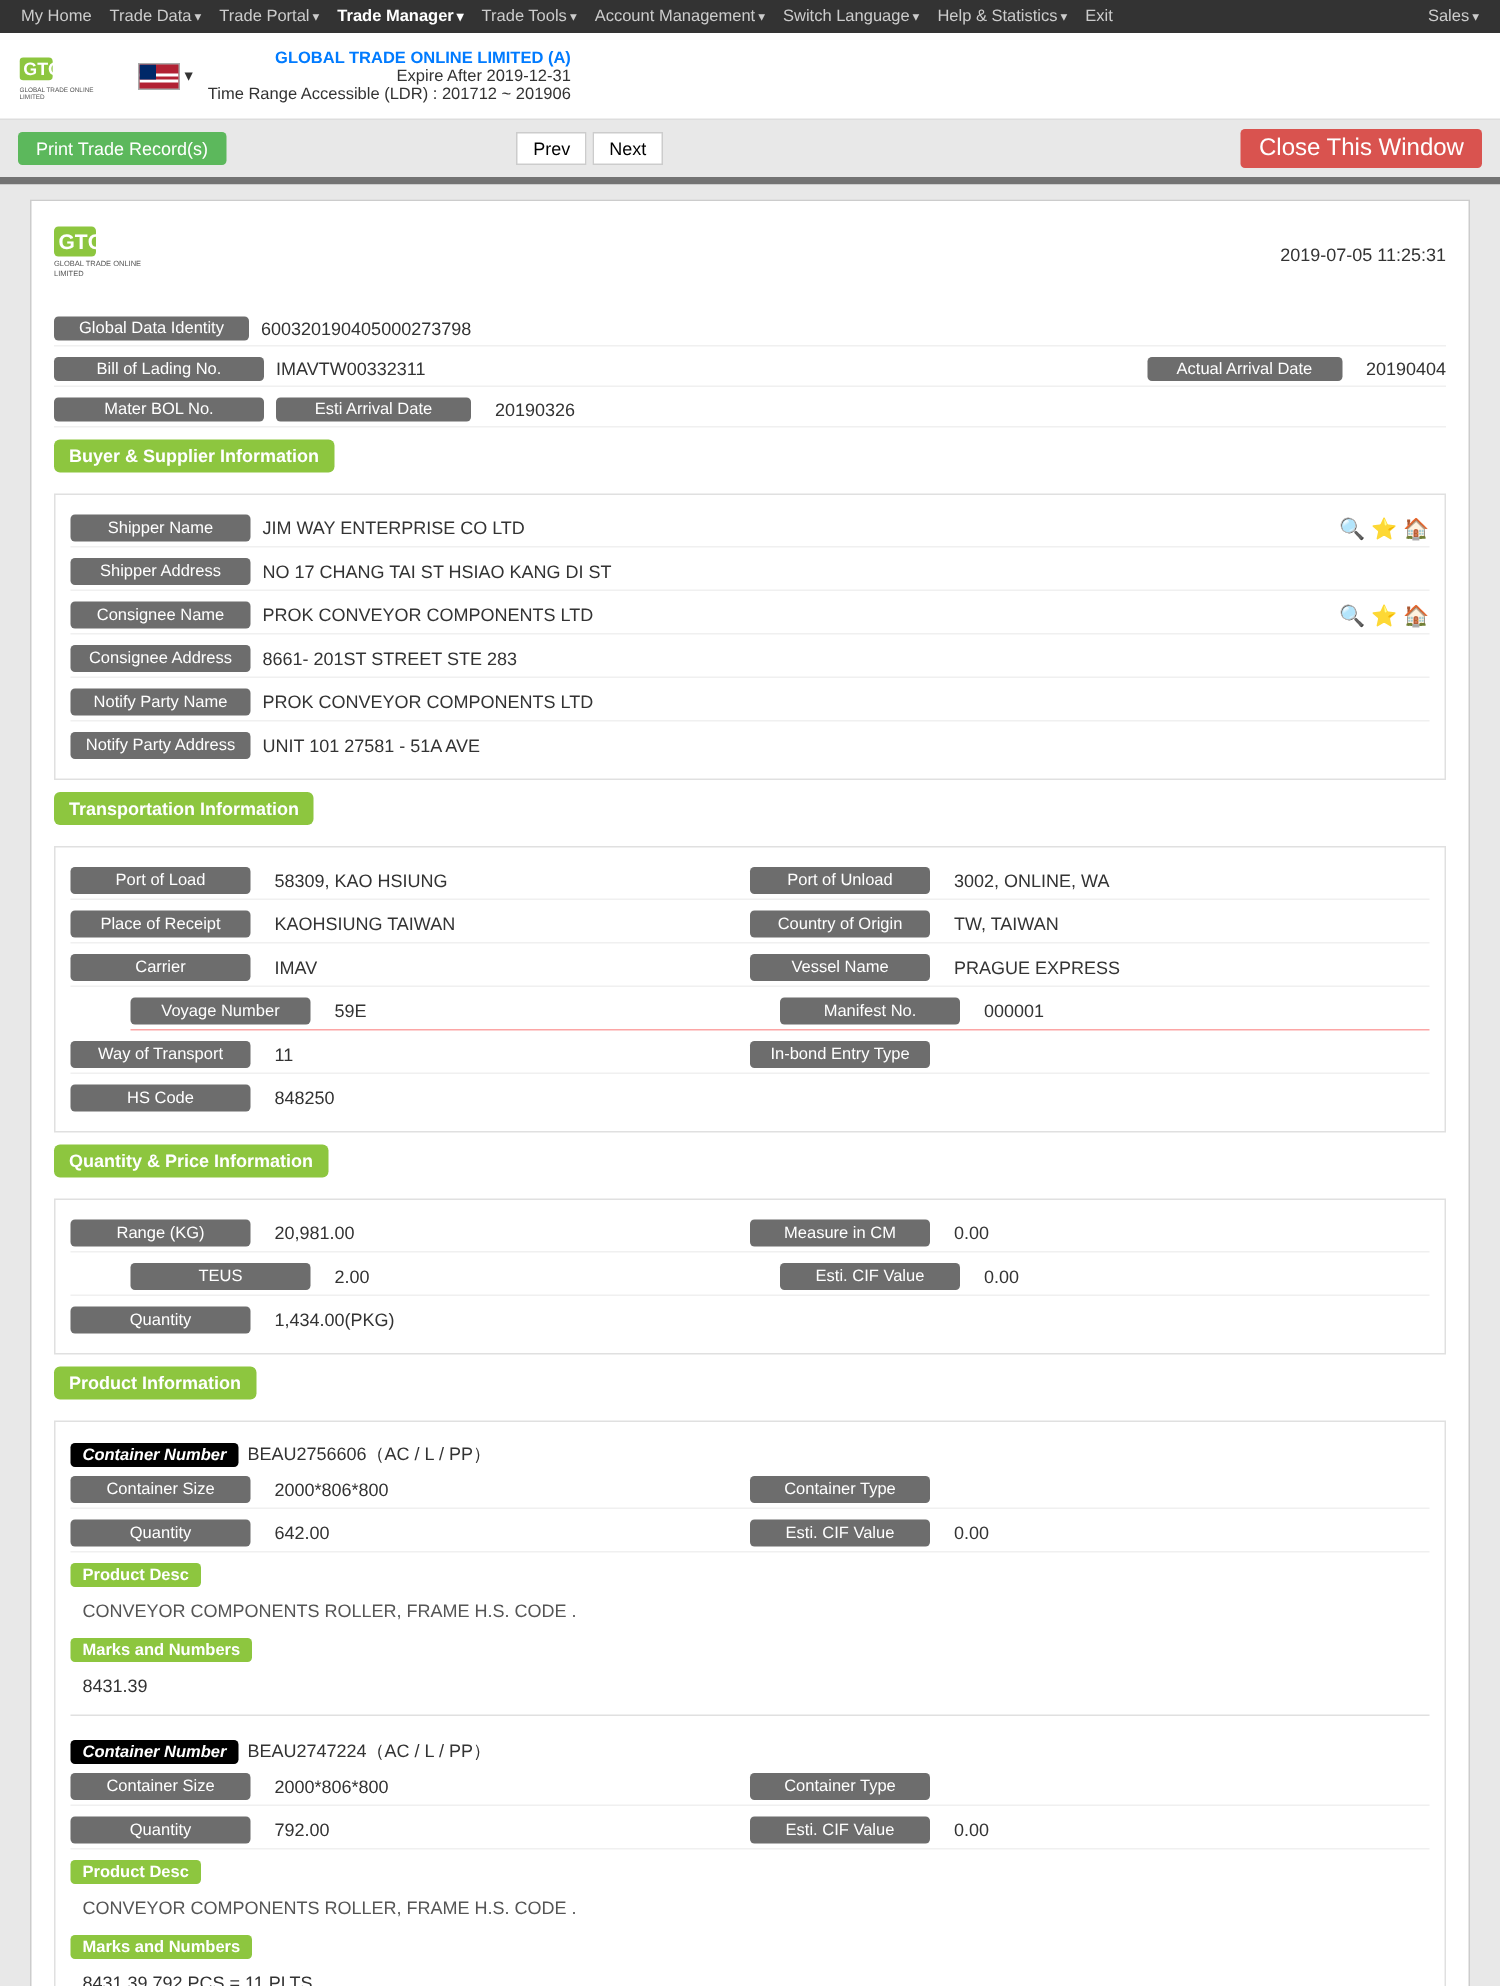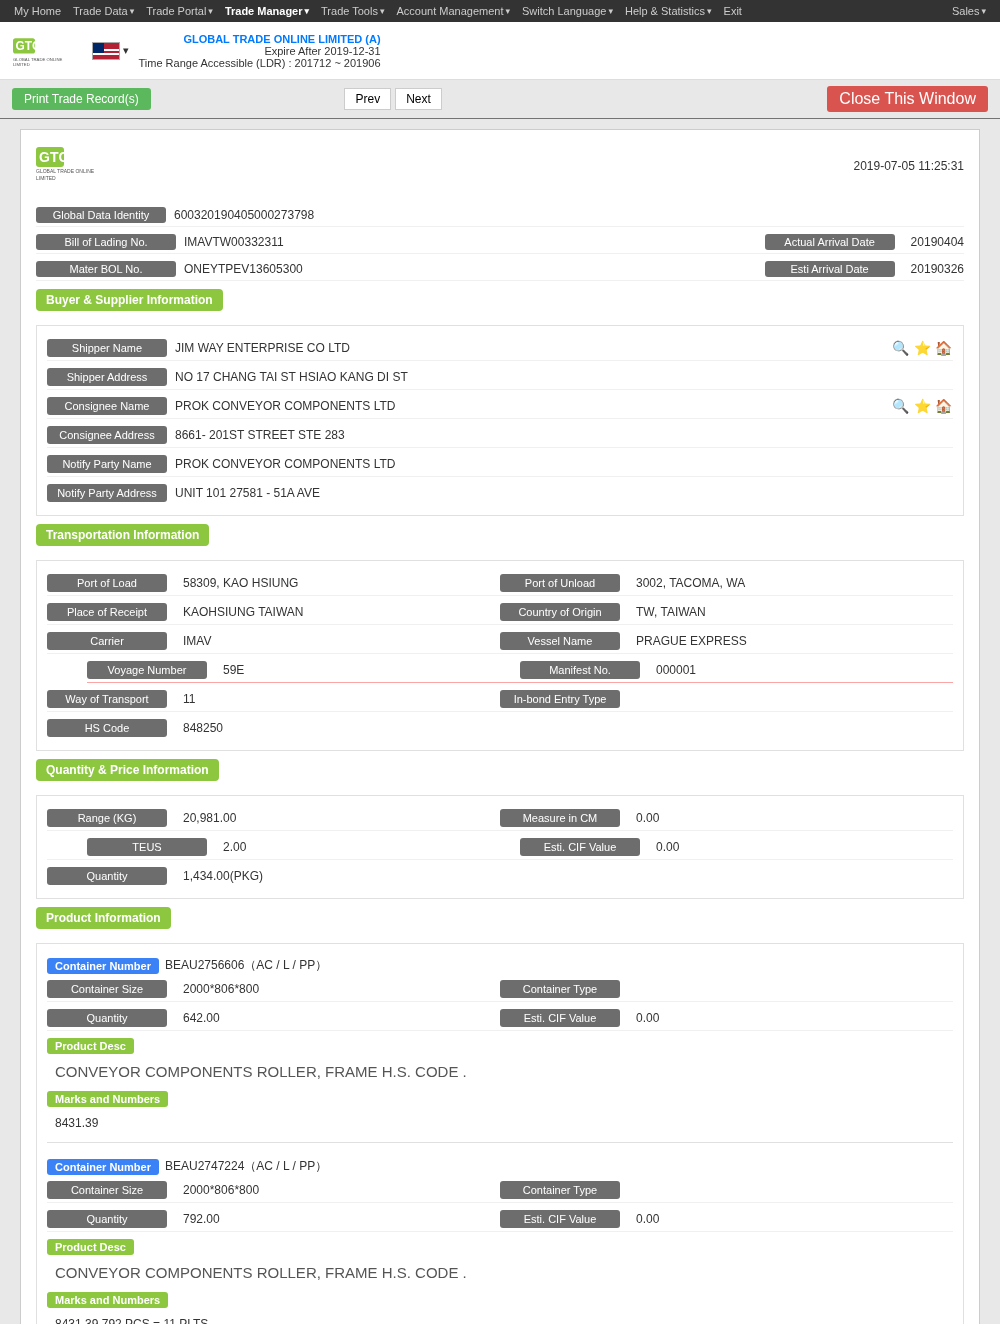--- a/index.html
+++ b/index.html
@@ -19,21 +19,21 @@
     .flag-area { display: flex; align-items: center; margin: 0 10px; }
     .header-title { flex: 1; padding-left: 10px; }
     .header-title h2 { font-size: 14px; font-weight: bold; color: #333; }
     .header-title p { font-size: 11px; color: #555; }
     .header-right { text-align: right; font-size: 11px; }
     .header-right .company-link { color: #007bff; font-weight: bold; }
     .header-right .expire { color: #333; }
     .header-right .time-range { color: #333; }
 
     
-    .toolbar { background: #e8e8e8; border-bottom: 1px solid #737373; display: flex; align-items: center; padding: 6px 12px; }
+    .toolbar { background: #e8e8e8; border-bottom: 5px solid #737373; display: flex; align-items: center; padding: 6px 12px; }
     .btn-print { background: #5cb85c; color: #fff; border: none; padding: 4px 12px; border-radius: 3px; cursor: pointer; font-size: 12px; }
     .btn-close { background: #d9534f; color: #fff; border: none; padding: 4px 12px; border-radius: 3px; cursor: pointer; font-size: 16px; margin-left: auto; }
     .btn-nav { background: #fff; border: 1px solid #ccc; padding: 3px 10px; cursor: pointer; font-size: 12px; margin: 0 2px; }
     .nav-group { display: flex; align-items: center; margin: 0 auto; }
 
     
     .main-content { padding: 10px 20px; background: #e8e8e8; min-height: 800px; }
     .record-card { background: #fff; border: 1px solid #ccc; padding: 15px; margin-bottom: 10px; }
 
     
@@ -42,25 +42,25 @@
 
     
     .section-header { background: #8dc63f; color: #fff; padding: 4px 10px; border-radius: 4px; font-size: 12px; font-weight: bold; display: inline-block; margin-bottom: 8px; }
     .section-title { margin: 8px 0 6px 0; }
     .identity-label { background: #6d6d6d; color: #fff; padding: 2px 8px; border-radius: 3px; font-size: 11px; min-width: 130px; text-align: center; margin-right: 8px; }
 
     .icons-right { display: flex; align-items: center; gap: 4px; margin-left: auto; }
     .icon-btn { font-size: 14px; cursor: pointer; }
 
     
-    .container-badge { background: #3b82f6; color: #fff; padding: 2px 8px; border-radius: 3px; font-size: 11px; font-weight: bold; display: inline-block; margin-right: 6px; }
+    .container-badge { background: #000000; color: #fff; padding: 2px 8px; border-radius: 3px; font-size: 11px; font-weight: bold; display: inline-block; margin-right: 6px; font-style: italic; }
     .marks-badge { background: #8dc63f; color: #fff; padding: 2px 8px; border-radius: 3px; font-size: 11px; font-weight: bold; display: inline-block; margin-right: 6px; }
     .product-desc-badge { background: #8dc63f; color: #fff; padding: 2px 8px; border-radius: 3px; font-size: 11px; font-weight: bold; display: inline-block; margin-right: 6px; }
 
-    .desc-text { font-size: 15px; color: #555; padding: 4px 8px; }
+    .desc-text { font-size: 12px; color: #555; padding: 4px 8px; }
     .marks-text { font-size: 12px; color: #333; padding: 4px 8px; }
     .section-container { border: 1px solid #e0e0e0; background: #fff; padding: 10px; margin-bottom: 8px; }
   </style>
 </head>
 <body>
 
 <div class="top-nav">
   <span class="nav-item">My Home</span>
   <span class="nav-item">Trade Data <span class="dropdown-arrow">▾</span></span>
   <span class="nav-item">Trade Portal <span class="dropdown-arrow">▾</span></span>
@@ -131,21 +131,20 @@
 
     <div style="display:flex;align-items:center;margin-bottom:4px;border-bottom:1px solid #f0f0f0;padding:3px 0;">
       <span class="identity-label" style="min-width:140px;">Bill of Lading No.</span>
       <span style="flex:1;">IMAVTW00332311</span>
       <span class="identity-label">Actual Arrival Date</span>
       <span style="margin-left:8px;">20190404</span>
     </div>
 
     <div style="display:flex;align-items:center;margin-bottom:8px;border-bottom:1px solid #f0f0f0;padding:3px 0;">
       <span class="identity-label" style="min-width:140px;">Mater BOL No.</span>
-      <span style="flex:1;">ONEYTPEV13605300</span>
       <span class="identity-label">Esti Arrival Date</span>
       <span style="margin-left:8px;">20190326</span>
     </div>
 
     <div class="section-title">
       <span class="section-header">Buyer &amp; Supplier Information</span>
     </div>
     <div class="section-container">
 
       <div style="display:flex;align-items:center;margin-bottom:4px;border-bottom:1px solid #f0f0f0;padding:3px 0;">
@@ -194,21 +193,21 @@
     </div>
     <div class="section-container">
 
       <div style="display:flex;margin-bottom:4px;border-bottom:1px solid #f0f0f0;padding:3px 0;">
         <div style="display:flex;align-items:center;flex:1;">
           <span class="form-label">Port of Load</span>
           <span style="margin-left:8px;">58309, KAO HSIUNG</span>
         </div>
         <div style="display:flex;align-items:center;flex:1;">
           <span class="form-label">Port of Unload</span>
-          <span style="margin-left:8px;">3002, TACOMA, WA</span>
+          <span style="margin-left:8px;">3002, ONLINE, WA</span>
         </div>
       </div>
 
       <div style="display:flex;margin-bottom:4px;border-bottom:1px solid #f0f0f0;padding:3px 0;">
         <div style="display:flex;align-items:center;flex:1;">
           <span class="form-label">Place of Receipt</span>
           <span style="margin-left:8px;">KAOHSIUNG TAIWAN</span>
         </div>
         <div style="display:flex;align-items:center;flex:1;">
           <span class="form-label">Country of Origin</span>

